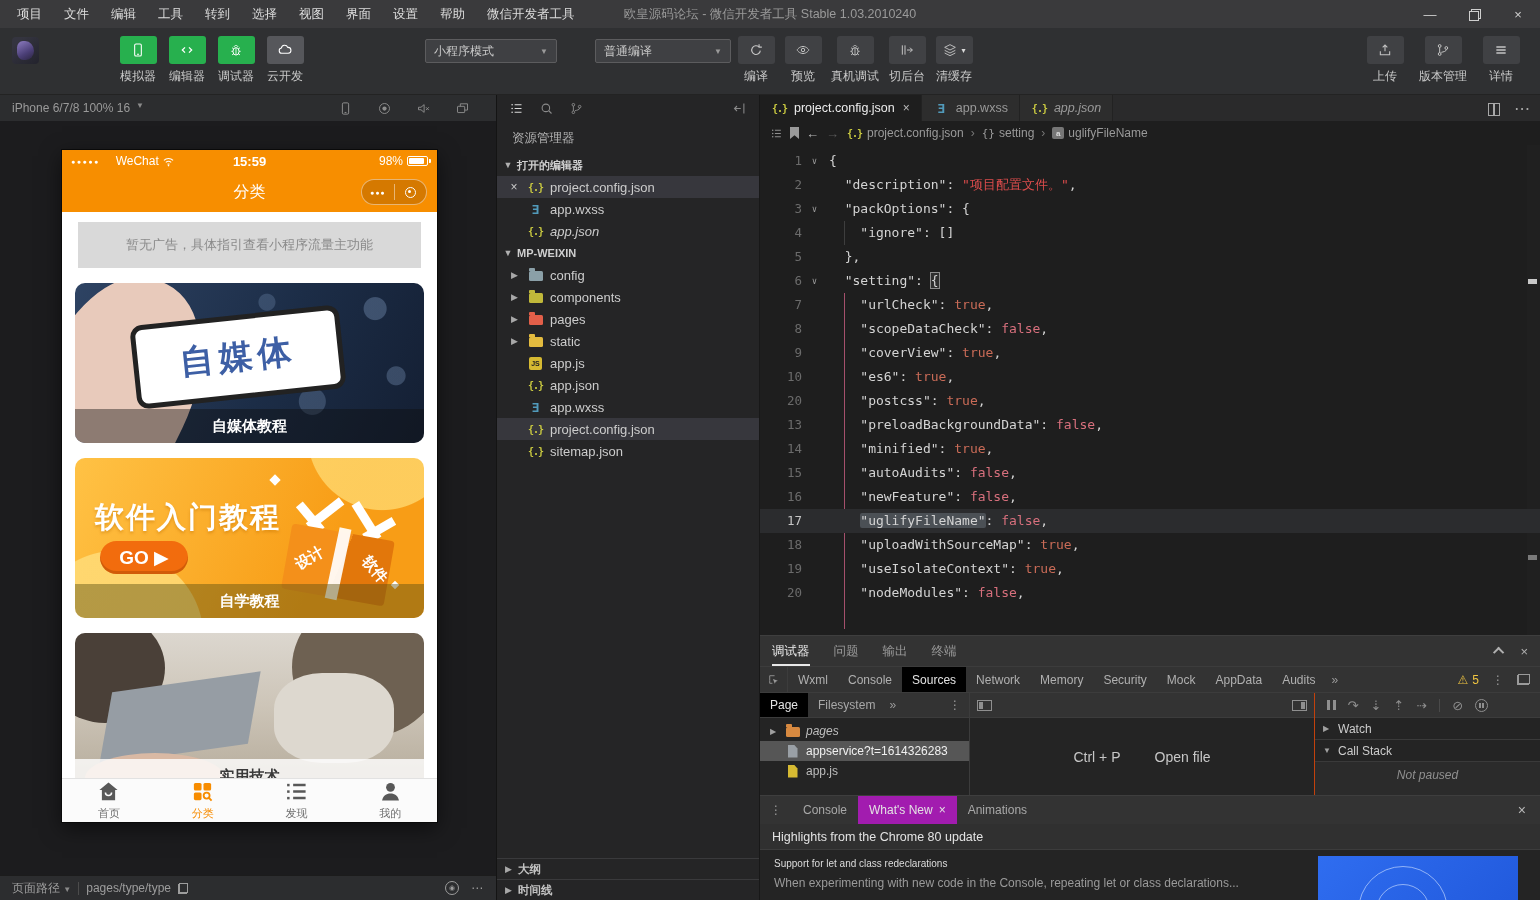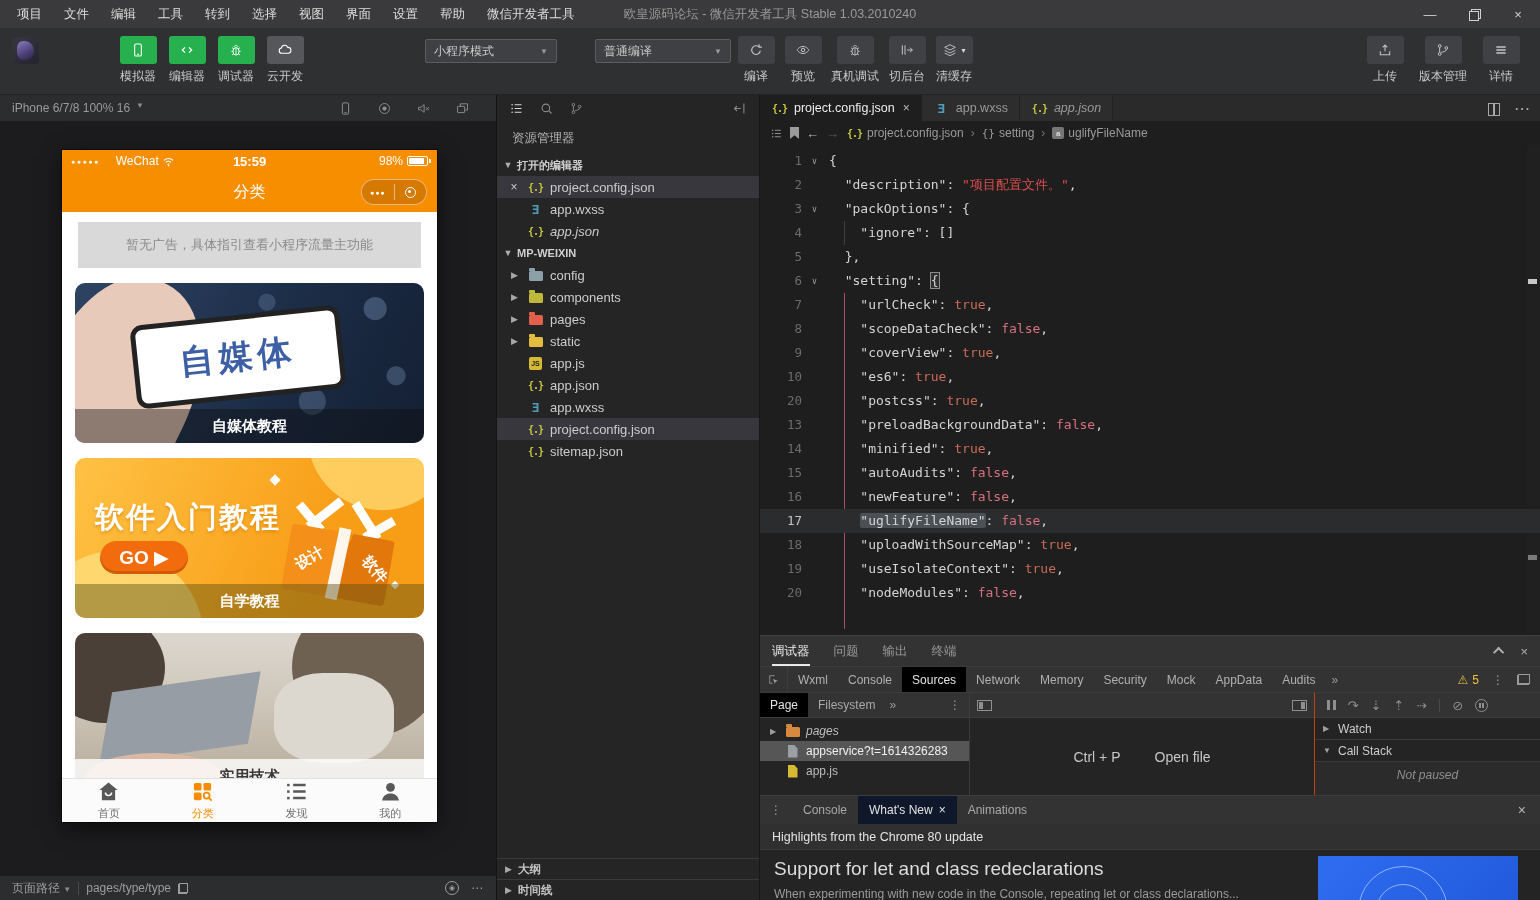--- a/index.html
+++ b/index.html
@@ -250,26 +250,26 @@
     padding-left:8px;font-size:12px;color:#ccc;}
   .side-row .arr{font-size:8px;color:#a0a0a0;width:10px;}
   .not-paused{flex:1;background:#2b2b2b;display:flex;justify-content:center;padding-top:6px;
     font-size:12px;color:#8f8f8f;font-style:italic;}
 
   
   .whatsnew{height:105px;flex:none;border-top:1px solid #3e3e3e;background:#242424;display:flex;flex-direction:column;position:relative;}
   .wn-tabs{height:28px;flex:none;background:#333;display:flex;align-items:stretch;font-size:12px;color:#a8a8a8;position:relative;}
   .wn-dots{display:flex;align-items:center;padding:0 10px;color:#9a9a9a;}
   .wn-tab{display:flex;align-items:center;gap:6px;padding:0 11px;}
-  .wn-tab.active{background:#0f172a;color:#e3e3e3;}
+  .wn-tab.active{background:#a21caf;color:#e3e3e3;}
   .wn-close{margin-left:auto;display:flex;align-items:center;padding:0 14px;color:#b8b8b8;font-size:14px;}
   .wn-header{height:26px;flex:none;background:#303030;border-bottom:1px solid #3c3c3c;display:flex;align-items:center;
     padding-left:12px;font-size:12.5px;color:#e3e3e3;}
   .wn-body{flex:1;position:relative;padding:8px 14px 0;overflow:hidden;}
-  .wn-title{font-size:19px;color:#dcdcdc;}
+  .wn-title{font-size:10px;color:#dcdcdc;}
   .wn-text{margin-top:7px;font-size:12px;color:#9a9a9a;max-width:530px;}
   .wn-img{position:absolute;right:22px;top:6px;width:200px;height:110px;overflow:hidden;
     background:linear-gradient(135deg,#2f6df0,#1e55d8);}
   .wn-img i{position:absolute;border:1.5px solid rgba(200,220,255,.65);border-radius:50%;}
   .wn-img i.c1{left:40px;top:10px;width:90px;height:90px;}
   .wn-img i.c2{left:58px;top:28px;width:54px;height:54px;}
 </style>
 </head>
 <body>
 

